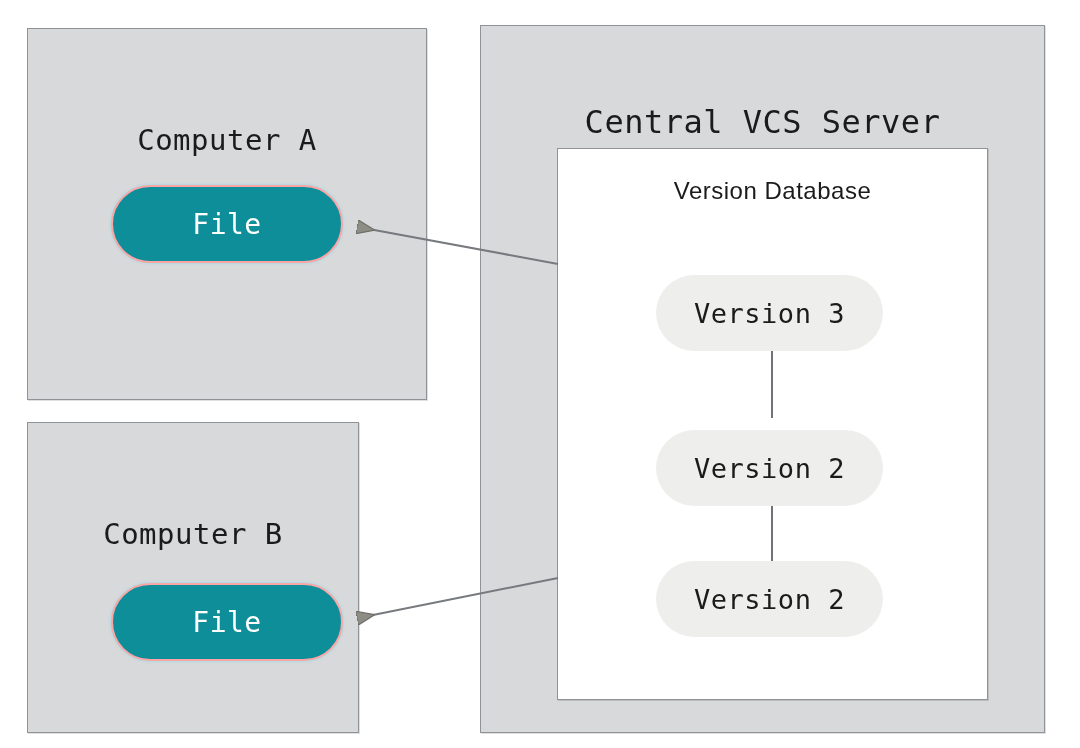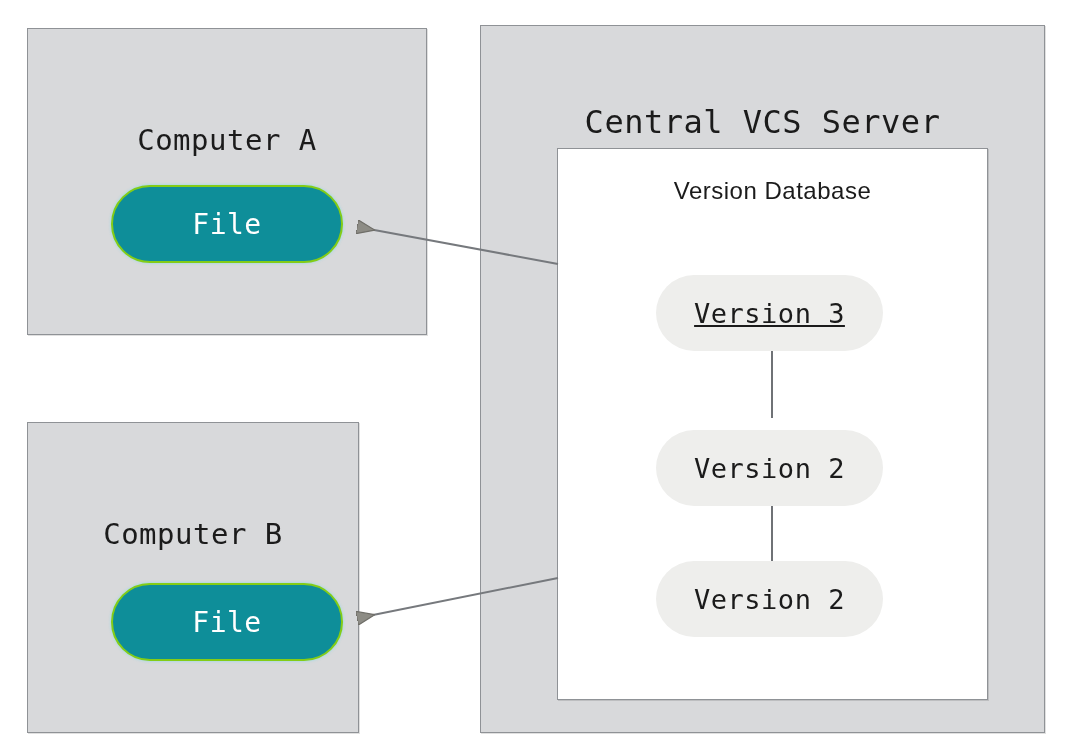--- a/index.html
+++ b/index.html
@@ -22,21 +22,21 @@
     position: absolute;
     background: #d8d9db;
     border: 1.5px solid #8f9296;
     box-sizing: border-box;
     box-shadow: 1px 1px 0 rgba(0,0,0,0.12);
   }
   #panel-computer-a {
     left: 27px;
     top: 28px;
     width: 400px;
-    height: 307px;
+    height: 372px;
   }
   #panel-computer-b {
     left: 27px;
     top: 422px;
     width: 332px;
     height: 311px;
   }
   #panel-server {
     left: 480px;
     top: 25px;
@@ -61,21 +61,21 @@
     top: 57px;
     font-size: 32px;
     margin-top: 20px;
   }
   .file-pill {
     position: absolute;
     width: 232px;
     height: 78px;
     border-radius: 39px;
     background: #0e8e99;
-    border: 2px solid #84cc16;
+    border: 2px solid #fca5a5;
     box-sizing: border-box;
     display: flex;
     align-items: center;
     justify-content: center;
     color: #ffffff;
     font-size: 28px;
     font-family: "DejaVu Sans Mono", "Liberation Mono", monospace;
     letter-spacing: 0.5px;
     box-shadow: 0 0 3px rgba(120, 220, 235, 0.85);
   }
@@ -117,21 +117,21 @@
     border-radius: 38px;
     background: #eeeeec;
     display: flex;
     align-items: center;
     justify-content: center;
     color: #1b1b1b;
     font-size: 27px;
     font-family: "DejaVu Sans Mono", "Liberation Mono", monospace;
     letter-spacing: 0.5px;
   }
-  #version-pill-0 { top: 126px; text-decoration: underline; }
+  #version-pill-0 { top: 126px; }
   #version-pill-1 { top: 281px; }
   #version-pill-2 { top: 412px; }
 
   .version-connector {
     position: absolute;
     left: 213px;
     width: 2px;
     background: #6f7276;
   }
   #version-connector-0 { top: 202px; height: 67px; }

